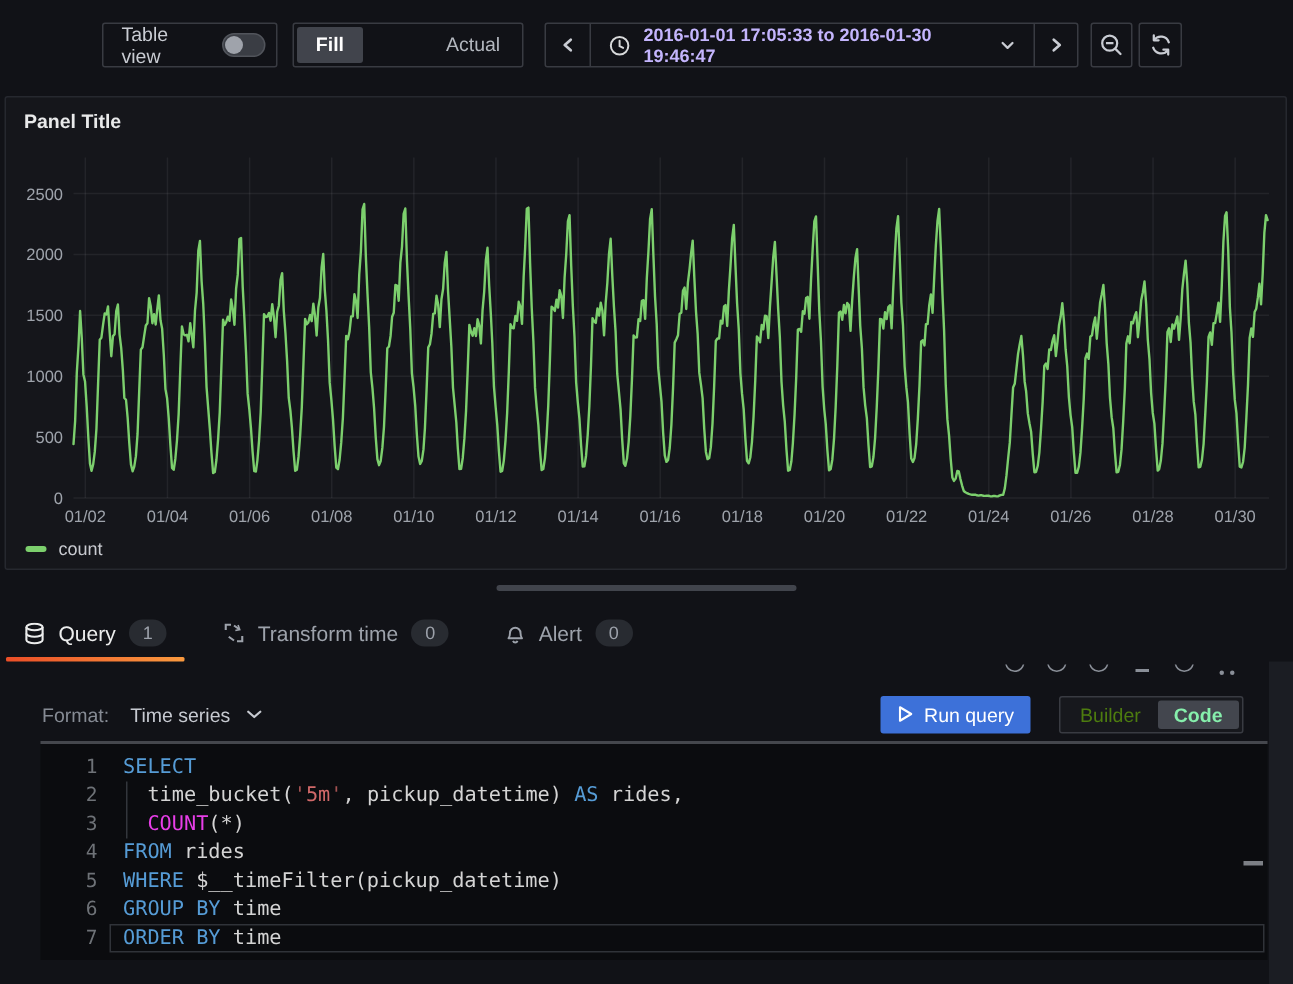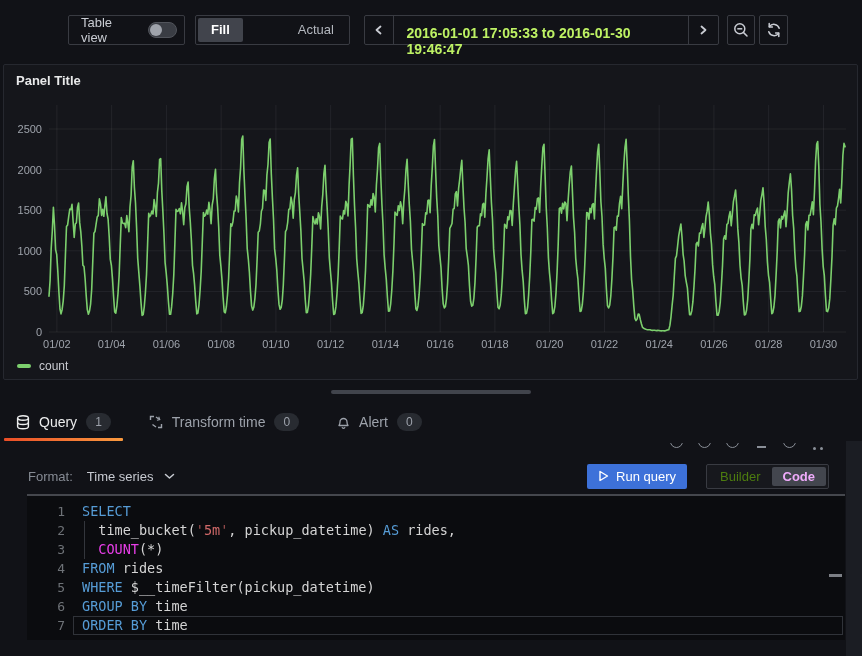--- a/index.html
+++ b/index.html
@@ -16,21 +16,21 @@
     border:1px solid #51545b; position:relative; }
   .toggle .knob { position:absolute; left:1px; top:1px; width:12px; height:12px;
     border-radius:50%; background:#9fa3ab; }
   .fillactual { margin-right:14px; padding:2px;gap:42px; }
   .seg { padding:0 13px; height:24px; line-height:24px; color:#b3b7be; border-radius:2px; }
   .seg.sel { background:#41444c; color:#ffffff; font-weight:700; }
   .timegroup { display:flex; margin-right:4px; padding:0; }
   .navbtn { width:30px; height:28px; display:flex; align-items:center; justify-content:center; }
   .timebtn { display:flex; align-items:center; gap:9px; padding:0 12px; height:28px;
     border-left:1px solid #393b42; border-right:1px solid #393b42;
-    color:#bef264; font-size:14px; font-weight:700;flex-direction:column; }
+    color:#c4b5fd; font-size:12px; font-weight:700; }
   .iconbtn { width:30px; justify-content:center; margin-left:4px; }
   svg.icon { display:block; }
 
   
   .panel { position:absolute; left:3px; top:64px; width:855px; height:316px;
     background:#15161b; border:1px solid #26282f; border-radius:2px; }
   .panel-title { position:absolute; left:12px; top:8px; font-size:13px;
     font-weight:700; color:#e8e9ea; z-index:2; }
   #chart { position:absolute; left:0; top:0; }
   .legend { position:absolute; left:13px; top:294px; display:flex;
@@ -65,21 +65,21 @@
     display:flex; align-items:center; padding:0 17px 0 28px; }
   .fmt-label { color:#868b94; font-size:13px; margin-right:14px; }
   .fmt-value { color:#c7cad1; font-size:13px; display:flex; align-items:center; gap:10px; }
   .runbtn { margin-left:auto; height:25px; background:#3d71d9; border-radius:2px;
     color:#ffffff; font-size:13px; font-weight:500; display:flex; align-items:center;
     gap:7px; padding:0 11px; border:none; }
   .bcgroup { margin-left:19px; height:25px; border:1px solid #393b42; border-radius:2px;
     background:#17181d; display:flex; align-items:center; padding:2px; }
   .bseg { padding:0 11px; height:19px; line-height:19px; color:#4d7c0f; font-size:13px;
     border-radius:2px; }
-  .bseg.sel { background:#43464e; color:#f0abfc; font-weight:700; }
+  .bseg.sel { background:#43464e; color:#86efac; font-weight:700; }
 
   
   .edhandle { position:absolute; top:494px; left:27px; width:818px; height:2px;
     background:#45474d; }
   .editor { position:absolute; top:496px; left:27px; width:818px; height:144px;
     background:#0b0c0f; font-family:"DejaVu Sans Mono", monospace;
     font-size:13.5px; line-height:19px; padding-top:6px; overflow:hidden; }
   .crow { display:flex; height:19px; position:relative; white-space:pre; }
   .lnum { width:55px; text-align:right; padding-right:17px; color:#6e7277; font-size:13px; }
   .tok-kw { color:#569cd6; } .tok-id { color:#d4d4d4; } .tok-str { color:#d16969; }

